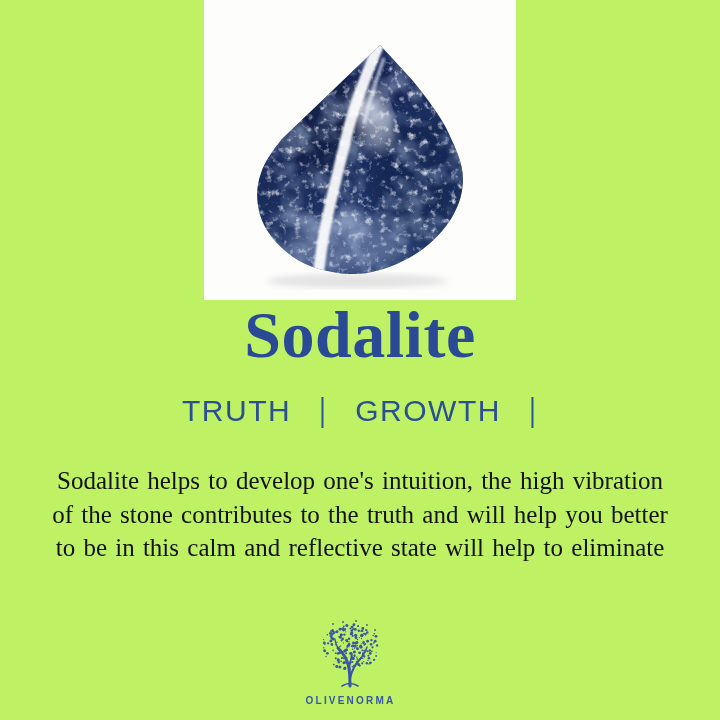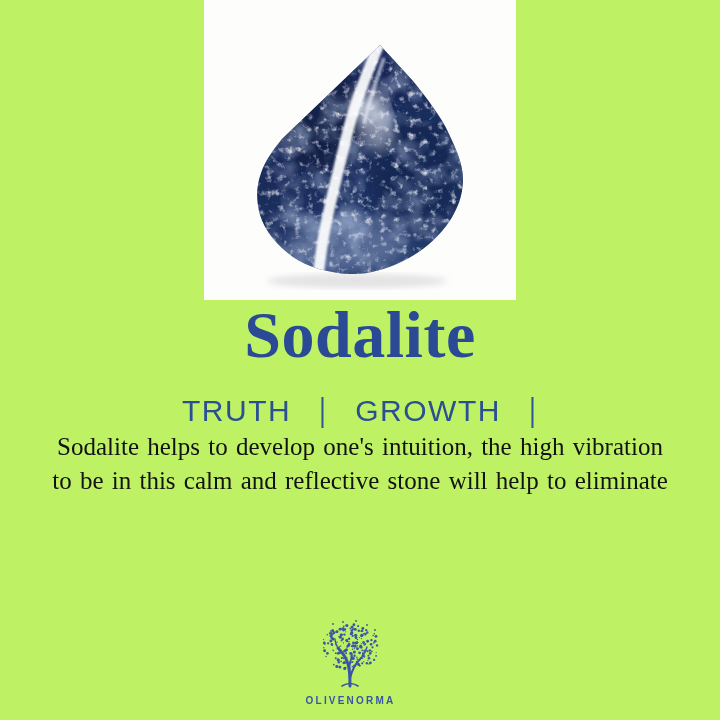--- a/index.html
+++ b/index.html
@@ -30,21 +30,21 @@
     font-family:"Liberation Sans", sans-serif;
     font-size:30px;line-height:38px;font-weight:400;
     letter-spacing:1.5px;
     color:#2b4f93;
   }
   .tagline .sep{
     font-size:33px;font-weight:300;color:#2d559c;
     transform:scaleX(0.75) translateY(-1px);
   }
   .desc{
-    position:absolute;top:430px;left:0;width:720px;
+    position:absolute;top:464px;left:0;width:720px;
     margin:0;text-align:center;
     font-size:25px;line-height:33.5px;
     color:#121212;
     word-spacing:2px;
   }
   .desc .line{display:block;white-space:nowrap;}
   .logo{
     position:absolute;top:620px;left:0;width:701px;
     text-align:center;
   }
@@ -114,21 +114,22 @@
 
   <div class="tagline">
     <span>TRUTH</span>
     <span class="sep">|</span>
     <span>GROWTH</span>
     <span class="sep">|</span>
   </div>
 
   <p class="desc">
     <span class="line">Sodalite helps to develop one's intuition, the high vibration</span>
-    <span class="line">to be in this calm and reflective stone will help to eliminate</span>
+    <span class="line">of the stone contributes to the truth and will help you better</span>
+    <span class="line">to be in this calm and reflective state will help to eliminate</span>
   </p>
 
   <div class="logo">
     <svg width="84" height="68" viewBox="0 0 84 68" aria-hidden="true">
       <g stroke="#3a55a6" fill="none" stroke-linecap="round">
         <path d="M41,66 C41,56 41,50 39,44 C37,37 33,32 29,28" stroke-width="3"></path>
         <path d="M41,58 C43,50 47,43 52,38" stroke-width="2.2"></path>
         <path d="M40,52 C40,46 42,40 43,34" stroke-width="1.6"></path>
         <path d="M29,28 C27,25 26,22 26,19" stroke-width="1.3"></path>
         <path d="M52,38 C55,35 57,31 58,27" stroke-width="1.3"></path>

